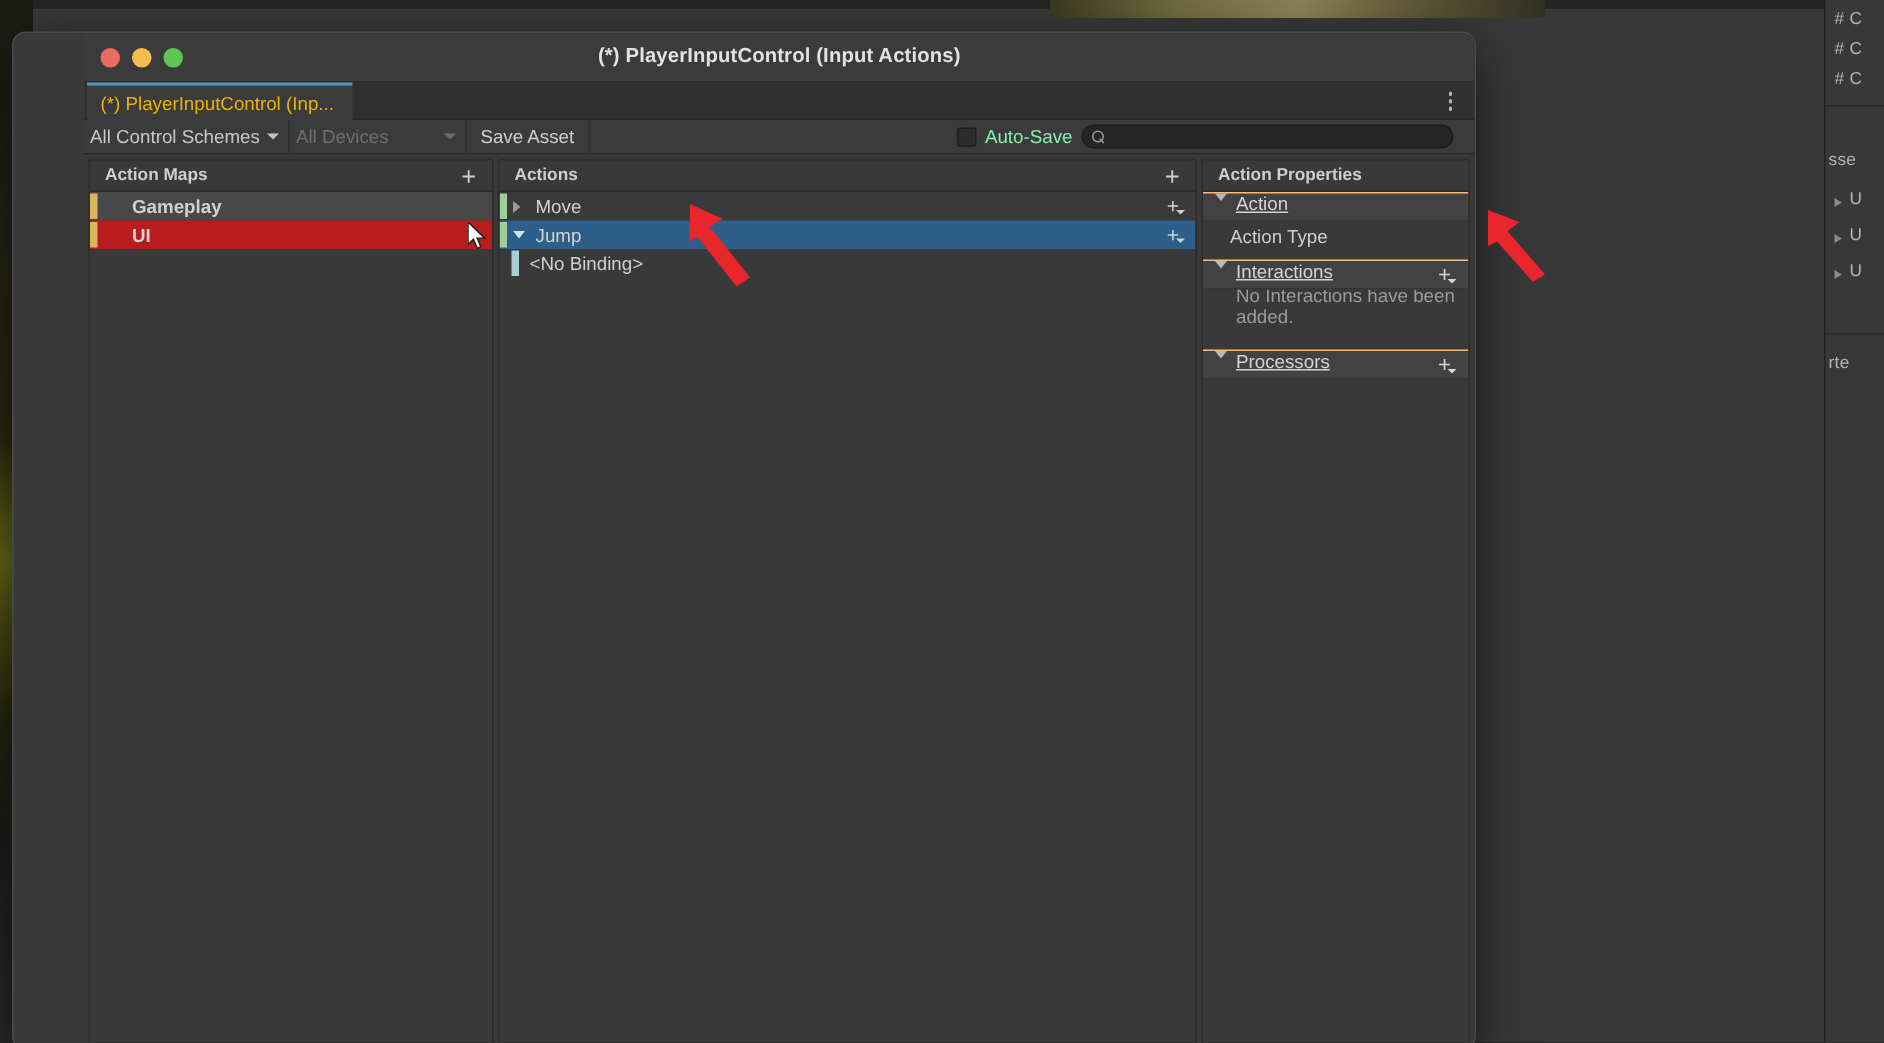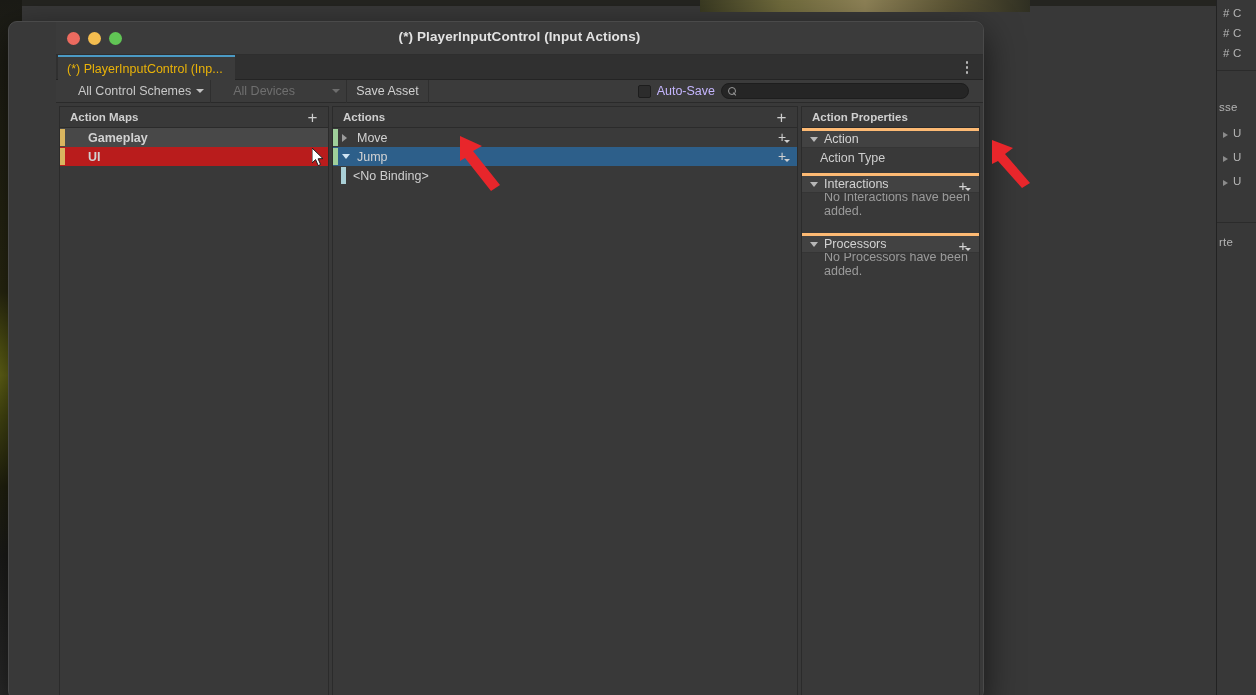--- a/index.html
+++ b/index.html
@@ -126,21 +126,20 @@
     border-bottom: 1px solid #2a2a2a;
     display: flex; align-items: center;
   }
   .tb-dd {
     height: 23px;
     display: flex; align-items: center;
     padding: 0 6px 0 4px;
     font-size: 12.5px; color: #c8c8c8;
     border-right: 1px solid #2f2f2f;
     white-space: nowrap;
-    margin-left: 18px;
   }
   .tb-dd.disabled { color: #6f6f6f; width: 118px; }
   .caret {
     margin-left: 5px;
     width: 0; height: 0;
     border-left: 4px solid transparent;
     border-right: 4px solid transparent;
     border-top: 4px solid #c3c3c3;
   }
   .caret.dim { border-top-color: #6d6d6d; }
@@ -157,21 +156,21 @@
   #autosave-wrap {
     display: flex; align-items: center; gap: 6px;
     padding-right: 6px;
   }
   .u-check {
     width: 13px; height: 13px;
     background: #2c2c2c;
     border: 1px solid #1d1d1d;
     border-radius: 2px;
   }
-  #autosave-label { font-size: 12.5px; color: #c4b5fd; }
+  #autosave-label { font-size: 12.5px; color: #86efac; }
   #search-box {
     width: 248px; height: 16px;
     margin-right: 14px;
     background: #252525;
     border: 1px solid #1d1d1d;
     border-radius: 8px;
     display: flex; align-items: center;
     padding: 0 6px;
   }
   .mag {
@@ -290,25 +289,25 @@
     border-right: 3px solid transparent;
     border-top: 3px solid #d0d0d0;
   }
   .cbar.bind { left: 8px; width: 5px; }
 
   
   .prop-section {
     position: relative;
     height: 20px;
     background: #424242;
-    border-top: 3px solid #fdba74;
+    border-top: 1px solid #fdba74;
     border-bottom: 1px solid #353535;
-    display: flex; align-items: center;
+    display: flex; align-items: flex-start;
     padding-left: 8px;
-    font-size: 12.5px; color: #d3d3d3;
+    font-size: 12.5px; color: #d3d3d3; text-decoration: underline;
   }
   .foldout {
     width: 0; height: 0;
     margin-right: 6px;
     border-top: 5px solid #b8b8b8;
     border-left: 4.5px solid transparent;
     border-right: 4.5px solid transparent;
   }
   .sec-plus {
     position: absolute; right: 7px; top: 1px;
@@ -503,21 +502,20 @@
           <span>Interactions</span>
           <span class="sec-plus">+</span>
         </div>
         <div class="empty-note">No Interactions have been added.</div>
 
         <div class="prop-section" style="margin-top:18px;">
           <span class="foldout"></span>
           <span>Processors</span>
           <span class="sec-plus">+</span>
         </div>
-        <div class="empty-note">No Processors have been added.</div>
 
       </div>
     </div>
 
   </div>
 </div>
 
 <svg id="cursor" viewBox="0 0 13 19">
   <polygon points="0,0 0,15 3.6,11.6 6.2,17.6 8.6,16.5 6.1,10.8 11,10.6" fill="#ffffff" stroke="#202020" stroke-width="1"></polygon>
 </svg>

